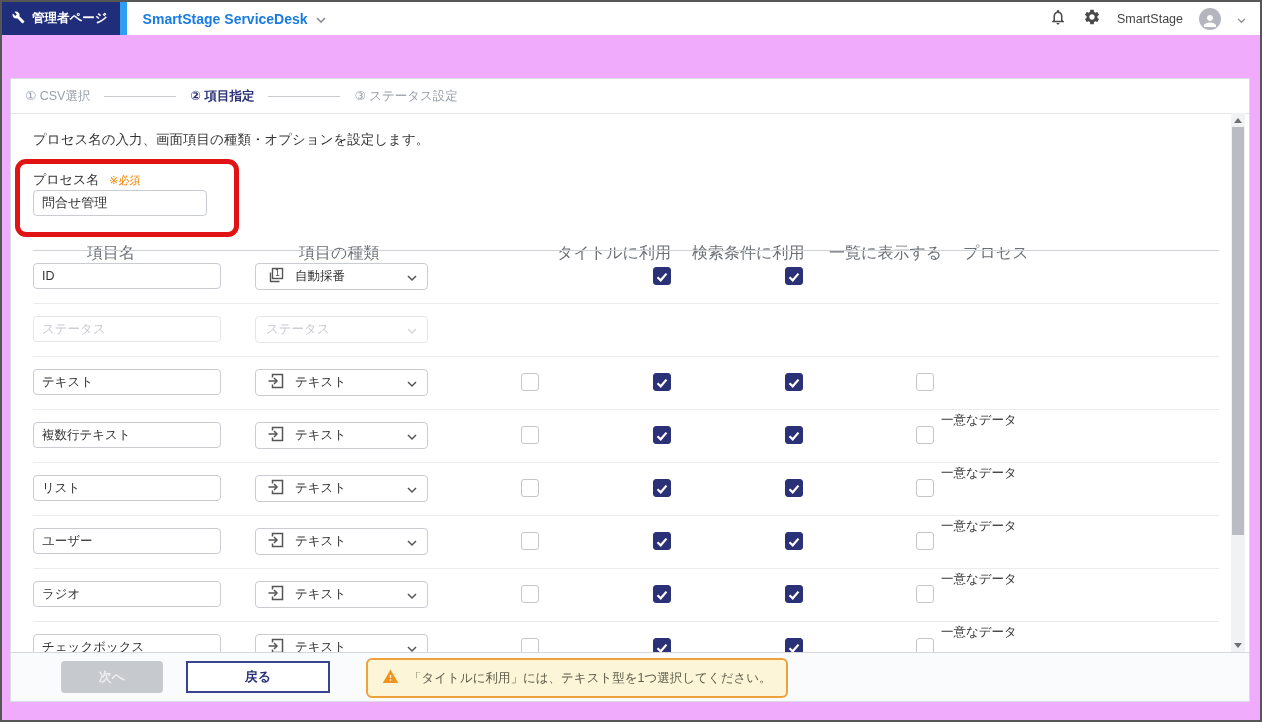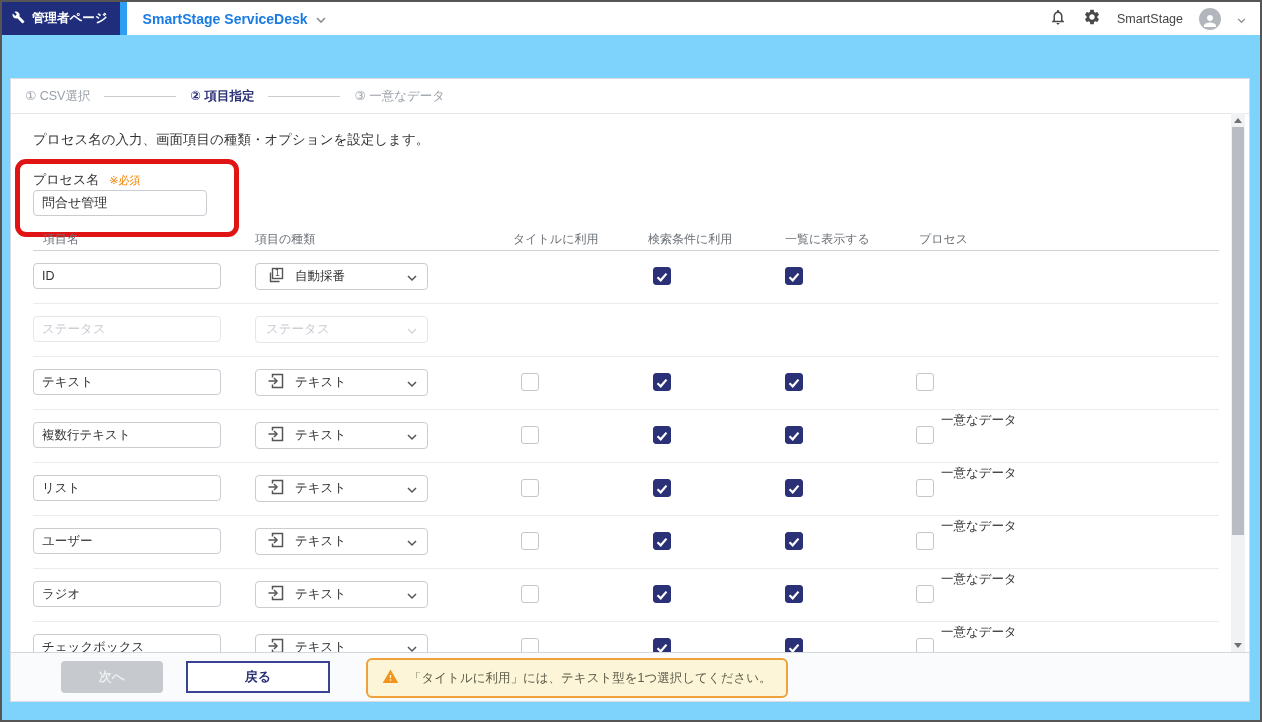--- a/index.html
+++ b/index.html
@@ -1,16 +1,16 @@
 <!DOCTYPE html>
 <html><head>
 <meta charset="utf-8">
 <style>
   html,body{margin:0;padding:0;background:#dfe2e8;font-family:"Liberation Sans","DejaVu Sans",sans-serif;}
-  .window{position:relative;width:1262px;height:722px;box-sizing:border-box;border:2px solid #565656;background:#7dd3fc;overflow:hidden;}
+  .window{position:relative;width:1262px;height:722px;box-sizing:border-box;border:2px solid #565656;background:#f0abfc;overflow:hidden;}
   
   .topbar{position:absolute;left:0;top:0;width:100%;height:33px;background:#fff;display:flex;align-items:stretch;}
   .admin-badge{background:#1f2d7a;color:#fff;display:flex;align-items:center;padding:0 12px 0 10px;gap:7px;font-weight:bold;font-size:12.5px;}
   .accent-stripe{width:7px;background:#2f9ef2;}
   .product{display:flex;align-items:center;margin-left:16px;gap:8px;color:#197be4;font-weight:bold;font-size:14px;}
   .topbar-right{margin-left:auto;display:flex;align-items:center;gap:16px;padding-right:14px;color:#4a4a4a;}
   .user-name{font-size:12.5px;color:#444;}
   .avatar{width:22px;height:22px;border-radius:50%;background:#b3b7bd;display:flex;align-items:flex-end;justify-content:center;overflow:hidden;}
   .chev{display:inline-block;}
   
@@ -22,21 +22,21 @@
   .steps{position:absolute;left:0;top:0;right:0;height:34px;border-bottom:1px solid #e4e7ea;display:flex;align-items:center;padding-left:14px;}
   .step{font-size:12.5px;color:#9aa1a9;}
   .step.active{color:#2b3176;font-weight:bold;}
   .step-line{width:72px;height:1px;background:#c9cdd2;margin:0 14px;}
   .content{position:absolute;left:0;top:34px;right:0;bottom:48px;overflow:hidden;}
   .desc{position:absolute;left:22px;top:18px;font-size:13.5px;color:#333;}
   .annotation-ring{position:absolute;left:4px;top:46px;width:214px;height:68px;border:5px solid #e01414;border-radius:11px;pointer-events:none;}
   .pn-label-row{position:absolute;left:22px;top:58px;font-size:13px;color:#333;}
   .pn-required{color:#ef8200;font-size:11px;margin-left:10px;}
   .pn-input{position:absolute;left:22px;top:77px;width:174px;height:26px;box-sizing:border-box;border:1px solid #c9cdd2;border-radius:4px;padding:0 8px;font-size:13px;color:#333;font-family:inherit;}
-  .th{position:absolute;top:118px;font-size:12px;color:#6b7076;}
+  .th{position:absolute;top:130px;font-size:16px;color:#6b7076;margin-left:44px;}
   .th-sep{position:absolute;top:137px;left:22px;right:30px;height:1px;background:#cfd3d8;}
   .row{position:absolute;left:0;right:0;height:53px;}
   .row-sep{position:absolute;left:22px;right:30px;top:40px;height:1px;background:#e9ebee;}
   .name-input{position:absolute;left:22px;top:0;width:188px;height:26px;box-sizing:border-box;border:1px solid #c9cdd2;border-radius:4px;padding:0 8px;font-size:12.5px;color:#333;font-family:inherit;background:#fff;}
   .dropdown{position:absolute;left:244px;top:0;width:173px;height:27px;box-sizing:border-box;border:1px solid #c9cdd2;border-radius:4px;background:#fff;display:flex;align-items:center;padding:0 10px;gap:9px;cursor:pointer;}
   .dd-label{font-size:12.5px;color:#333;flex:1;}
   .row.disabled .name-input,{}
   .row.disabled .name-input{border-color:#e4e7ea;color:#c6cad0;}
   .row.disabled .dropdown{border-color:#e4e7ea;cursor:default;}
   .row.disabled .dd-label{color:#c6cad0;}
@@ -107,21 +107,21 @@
   </div>
 
 
   <div class="panel">
 
     <div class="steps" id="steps">
         <div class="step">① CSV選択</div>
         <div class="step-line"></div>
         <div class="step active">② 項目指定</div>
         <div class="step-line"></div>
-        <div class="step">③ 一意なデータ</div>
+        <div class="step">③ ステータス設定</div>
       </div>
 
     <div class="content">
       <div class="desc">プロセス名の入力、画面項目の種類・オプションを設定します。</div>
 
       <div class="pn-label-row">
         <span>プロセス名</span><span class="pn-required">※必須</span>
       </div>
       <input class="pn-input" type="text" value="問合せ管理" style="">
       <div class="annotation-ring"></div>

